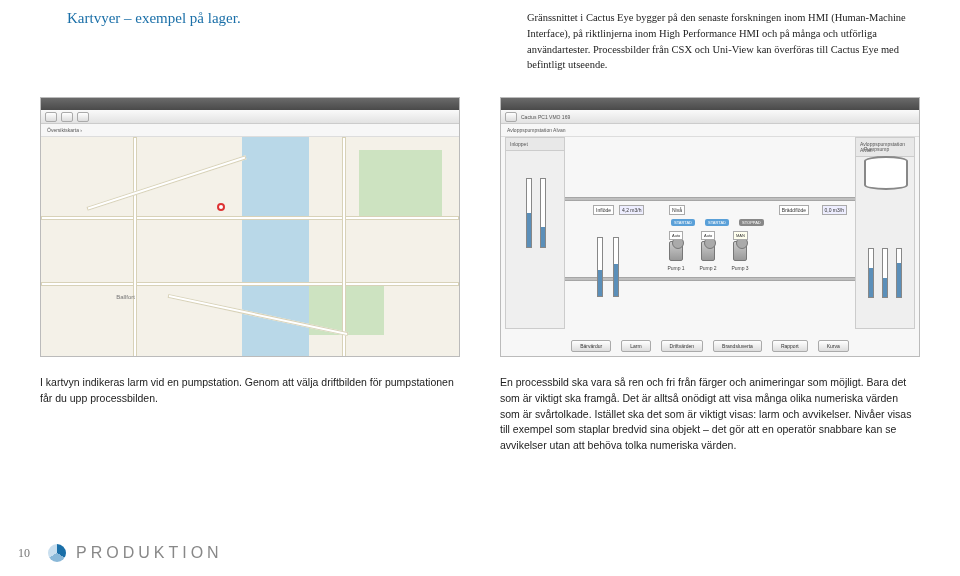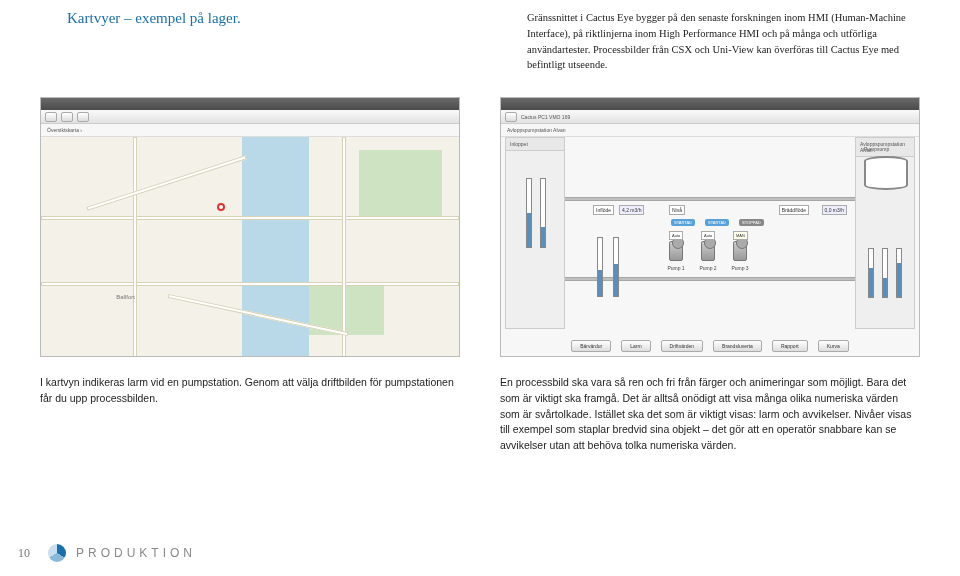--- a/index.html
+++ b/index.html
@@ -231,21 +231,21 @@
     font-size: 12px;
     color: #777;
     width: 20px;
   }
   .logo-pie {
     width: 18px; height: 18px;
     border-radius: 50%;
     background: conic-gradient(#1a6fa8 0 120deg, #8ab8d8 120deg 240deg, #c9dfef 240deg 360deg);
   }
   .logo-text {
-    font-size: 12px;
+    font-size: 16px;
     letter-spacing: 4px;
     color: #888;
     font-family: Arial, sans-serif;
   }
   .rail-header{
     font-size:5px;
     color:#555;
     padding:3px 4px;
     border-bottom:1px solid #ccc;
     background:#e8e8e8;

